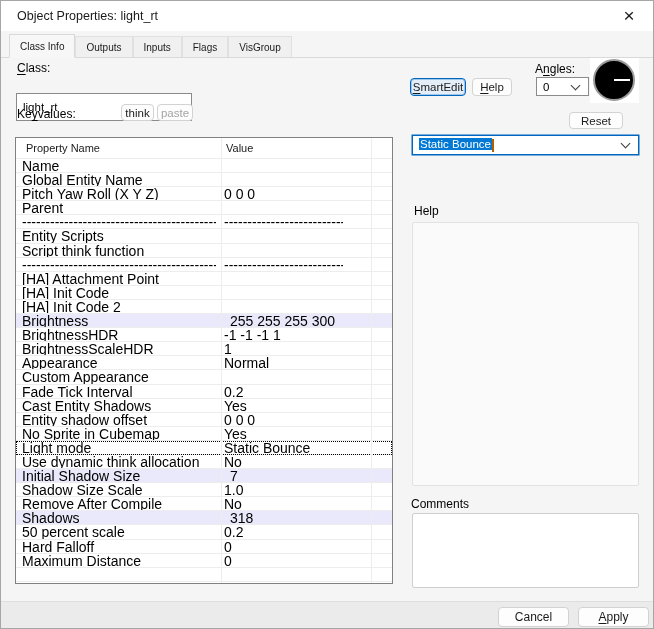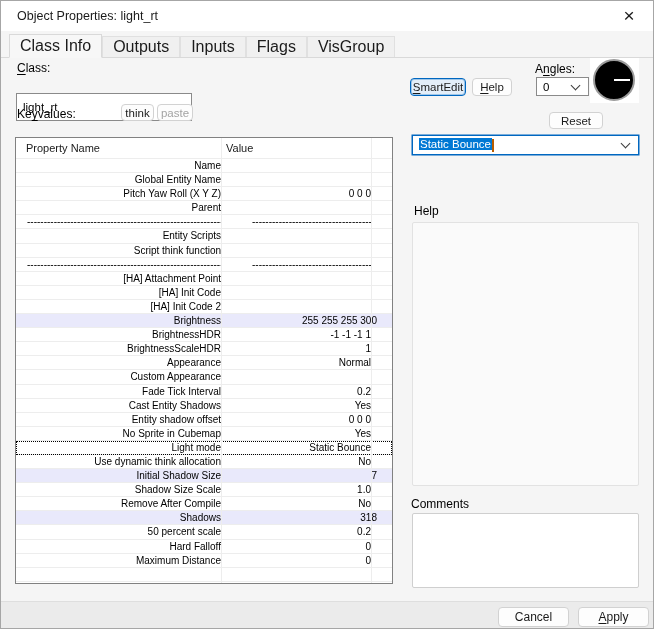--- a/index.html
+++ b/index.html
@@ -14,21 +14,21 @@
   
   .titlebar { position:absolute; left:0; top:0; width:100%; height:30px; background:#ffffff; }
   .title-text { position:absolute; left:16px; top:8px; font-size:12.5px; color:#1b1b1b; }
   .close-btn { position:absolute; right:7px; top:3px; width:34px; height:24px;
     display:flex; align-items:center; justify-content:center; font-size:19px; font-weight:300;
     color:#1b1b1b; cursor:default; }
 
   
   .tabstrip { position:absolute; left:0; top:33px; width:100%; height:24px;
     border-bottom:1px solid #d9d9d9; padding-left:8px; display:flex; align-items:flex-end; }
-  .tab { font-size:16px; padding:0 10px; display:flex; align-items:center; height:21px;
+  .tab { font-size:10px; padding:0 10px; display:flex; align-items:center; height:21px;
     border:1px solid #e0e0e0; border-bottom:none; background:#f0f0f0; color:#1b1b1b; }
   .tab.active { height:24px; background:#f7f7f7; border:1px solid #d9d9d9; border-bottom:1px solid #f7f7f7;
     margin-bottom:-1px; position:relative; z-index:2; }
 
   .label { position:absolute; font-size:12px; color:#000; }
 
   
   .combo { position:absolute; background:#fff; border:1px solid #8a8a8a; display:flex;
     align-items:center; font-size:11.5px; }
   .combo .txt { padding-left:6px; flex:1 1 auto; white-space:nowrap; overflow:hidden; }
@@ -52,22 +52,22 @@
   .sel-text { background:#0078d4; color:#fff; padding:0 1px; }
   .caret { display:inline-block; width:2px; height:13px; background:#b85c00; vertical-align:middle; }
 
   
   .ptable { position:absolute; left:14px; top:136px; width:378px; height:447px;
     background:#fff; border:1px solid #818181; overflow:hidden; }
   .pheader { position:relative; height:21px; font-size:11px; color:#1b1b1b; display:flex;
     align-items:center; border-bottom:1px solid #ededed; }
   .pheader .h1 { padding-left:10px; width:205px; }
   .pheader .h2 { padding-left:5px; width:150px; }
-  .prow { position:relative; height:14.1px; display:flex; font-size:10px; line-height:14.1px;
-    border-bottom:1px solid #ededed; background:#fff; white-space:nowrap;text-align:right; }
+  .prow { position:relative; height:14.1px; display:flex; font-size:14px; line-height:14.1px;
+    border-bottom:1px solid #ededed; background:#fff; white-space:nowrap; }
   .prow .c1 { width:205px; padding-left:6px; overflow:hidden; }
   .prow .c2 { width:150px; padding-left:3px; overflow:hidden; }
   .prow.hl { background:#e9e9fb;gap:6px; }
   .prow.sel { outline:1px dotted #000; outline-offset:-1px; }
   .prow.sep .c1, .prow.sep .c2 { letter-spacing:0; color:#000; }
   .prow.sep .c2 span { display:inline-block; max-width:119px; overflow:hidden; }
   .prow.sep .c1 span { display:inline-block; max-width:194px; overflow:hidden; }
   .vline { position:absolute; top:0; bottom:0; width:1px; background:#ededed; pointer-events:none; }
 
   
@@ -115,21 +115,21 @@
   <div class="combo" style="left:535px; top:76px; width:53px; height:19px;">
     <span class="txt">0</span>
     <span class="chev"></span>
   </div>
 
   <div class="angle-patch">
     <div class="angle-circle"></div>
     <div class="angle-line"></div>
   </div>
 
-  <div class="btn" style="left:548px; top:111px; width:54px; height:17px;">Reset</div>
+  <div class="btn" style="left:568px; top:111px; width:54px; height:17px;">Reset</div>
 
   <div class="combo focused" style="left:411px; top:134px; width:227px; height:20px;">
     <span class="txt">
       <span class="sel-text">Static Bounce</span><span class="caret"></span>
     </span>
     <span class="chev"></span>
   </div>
 
   <div class="ptable">
     <div class="pheader">

